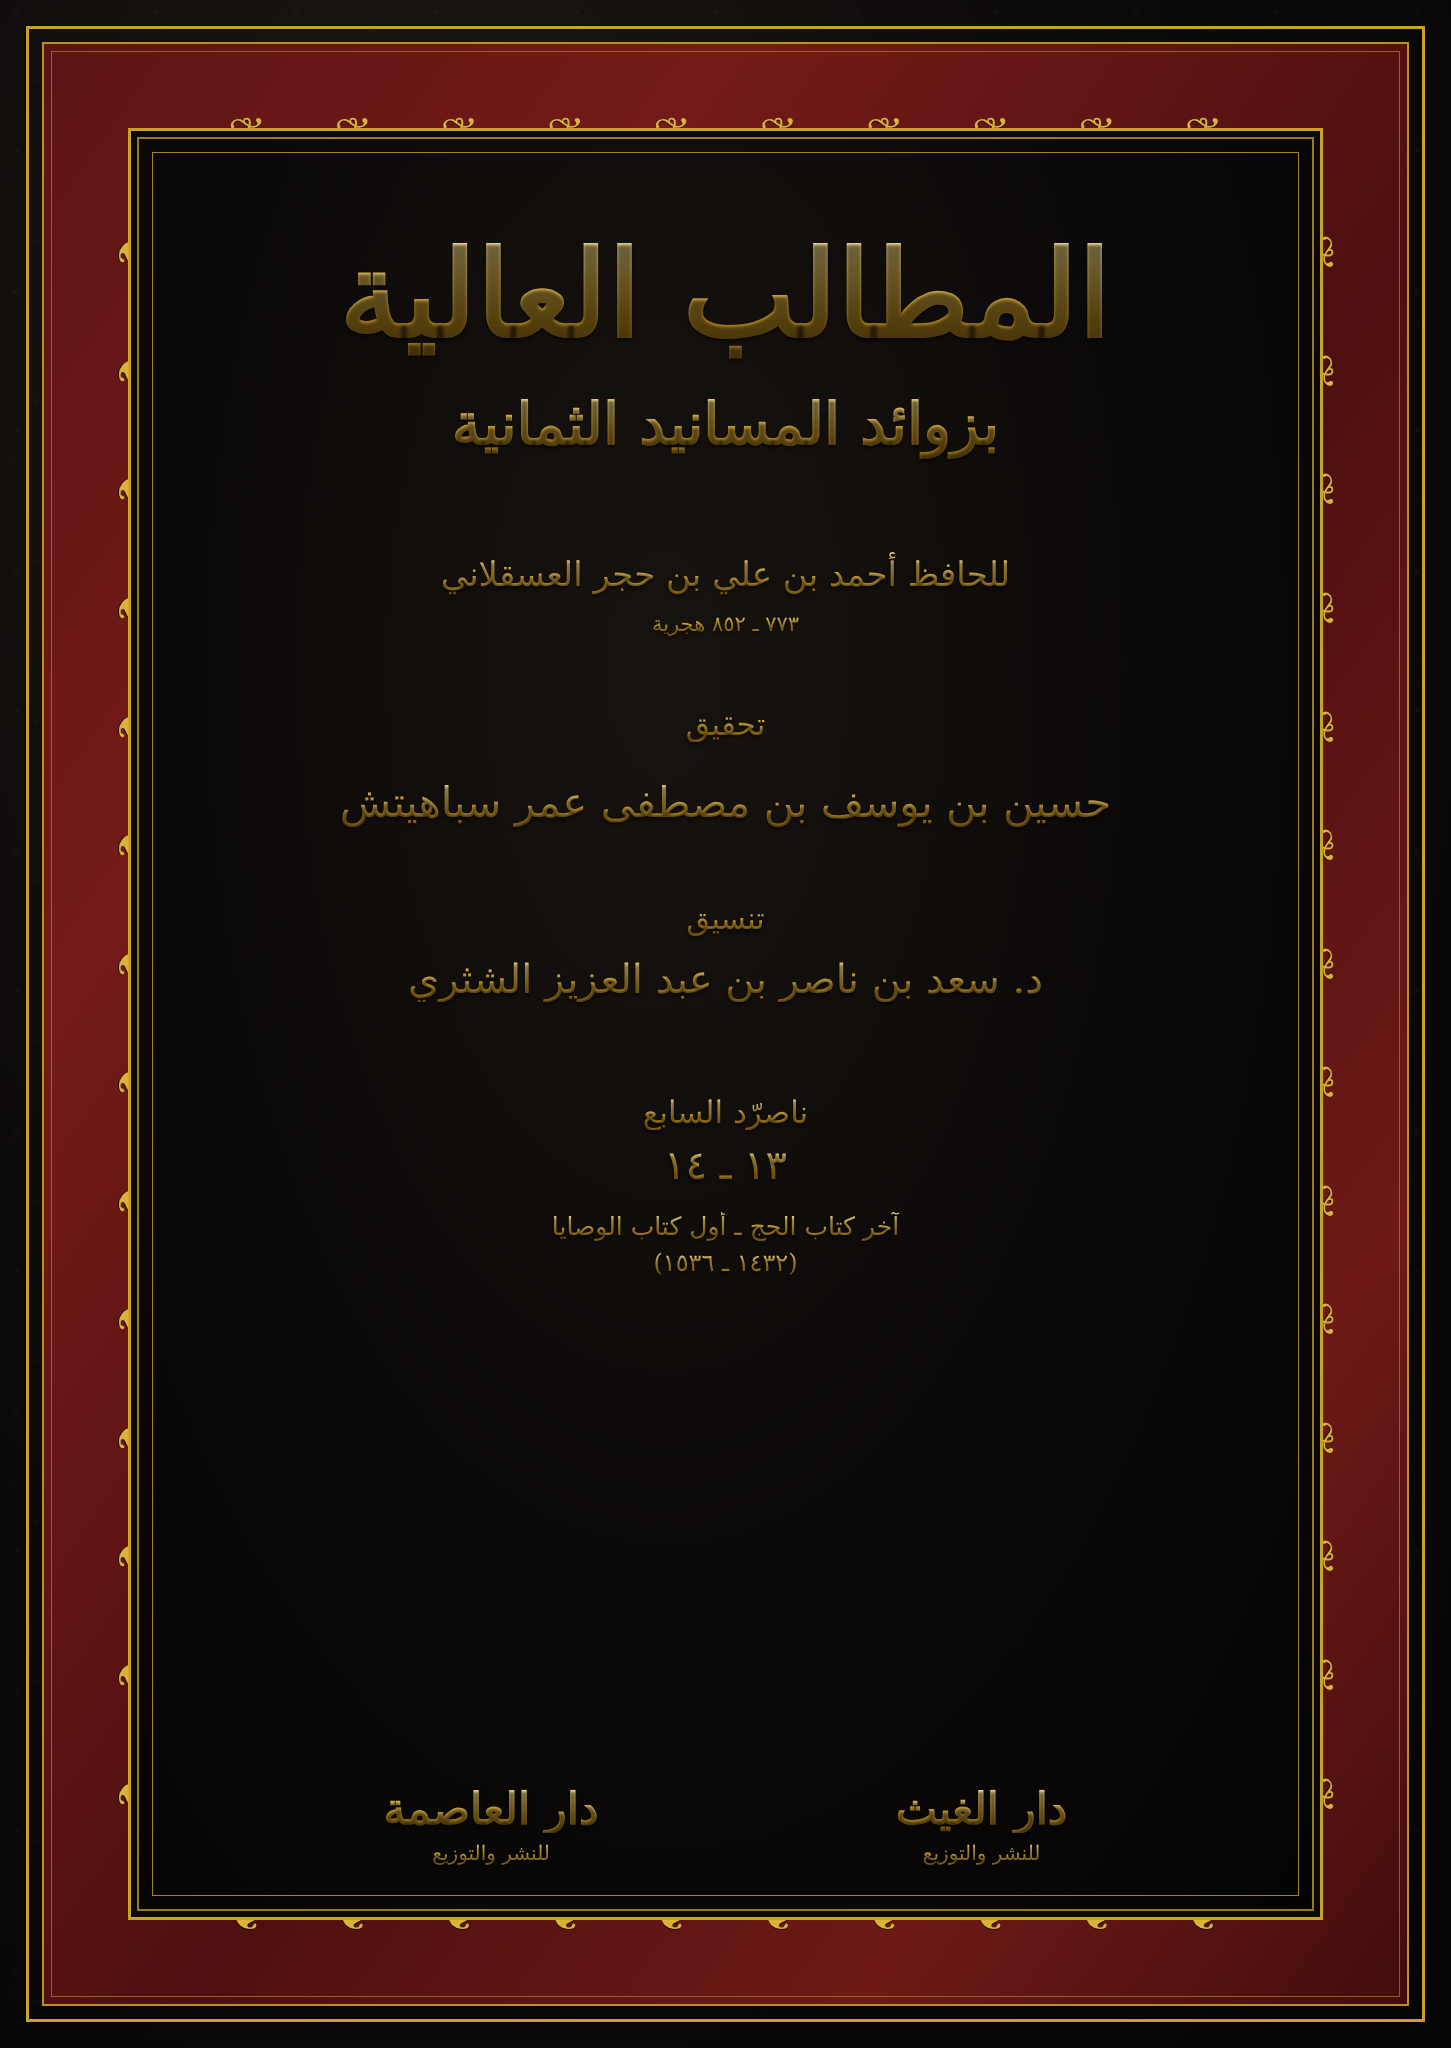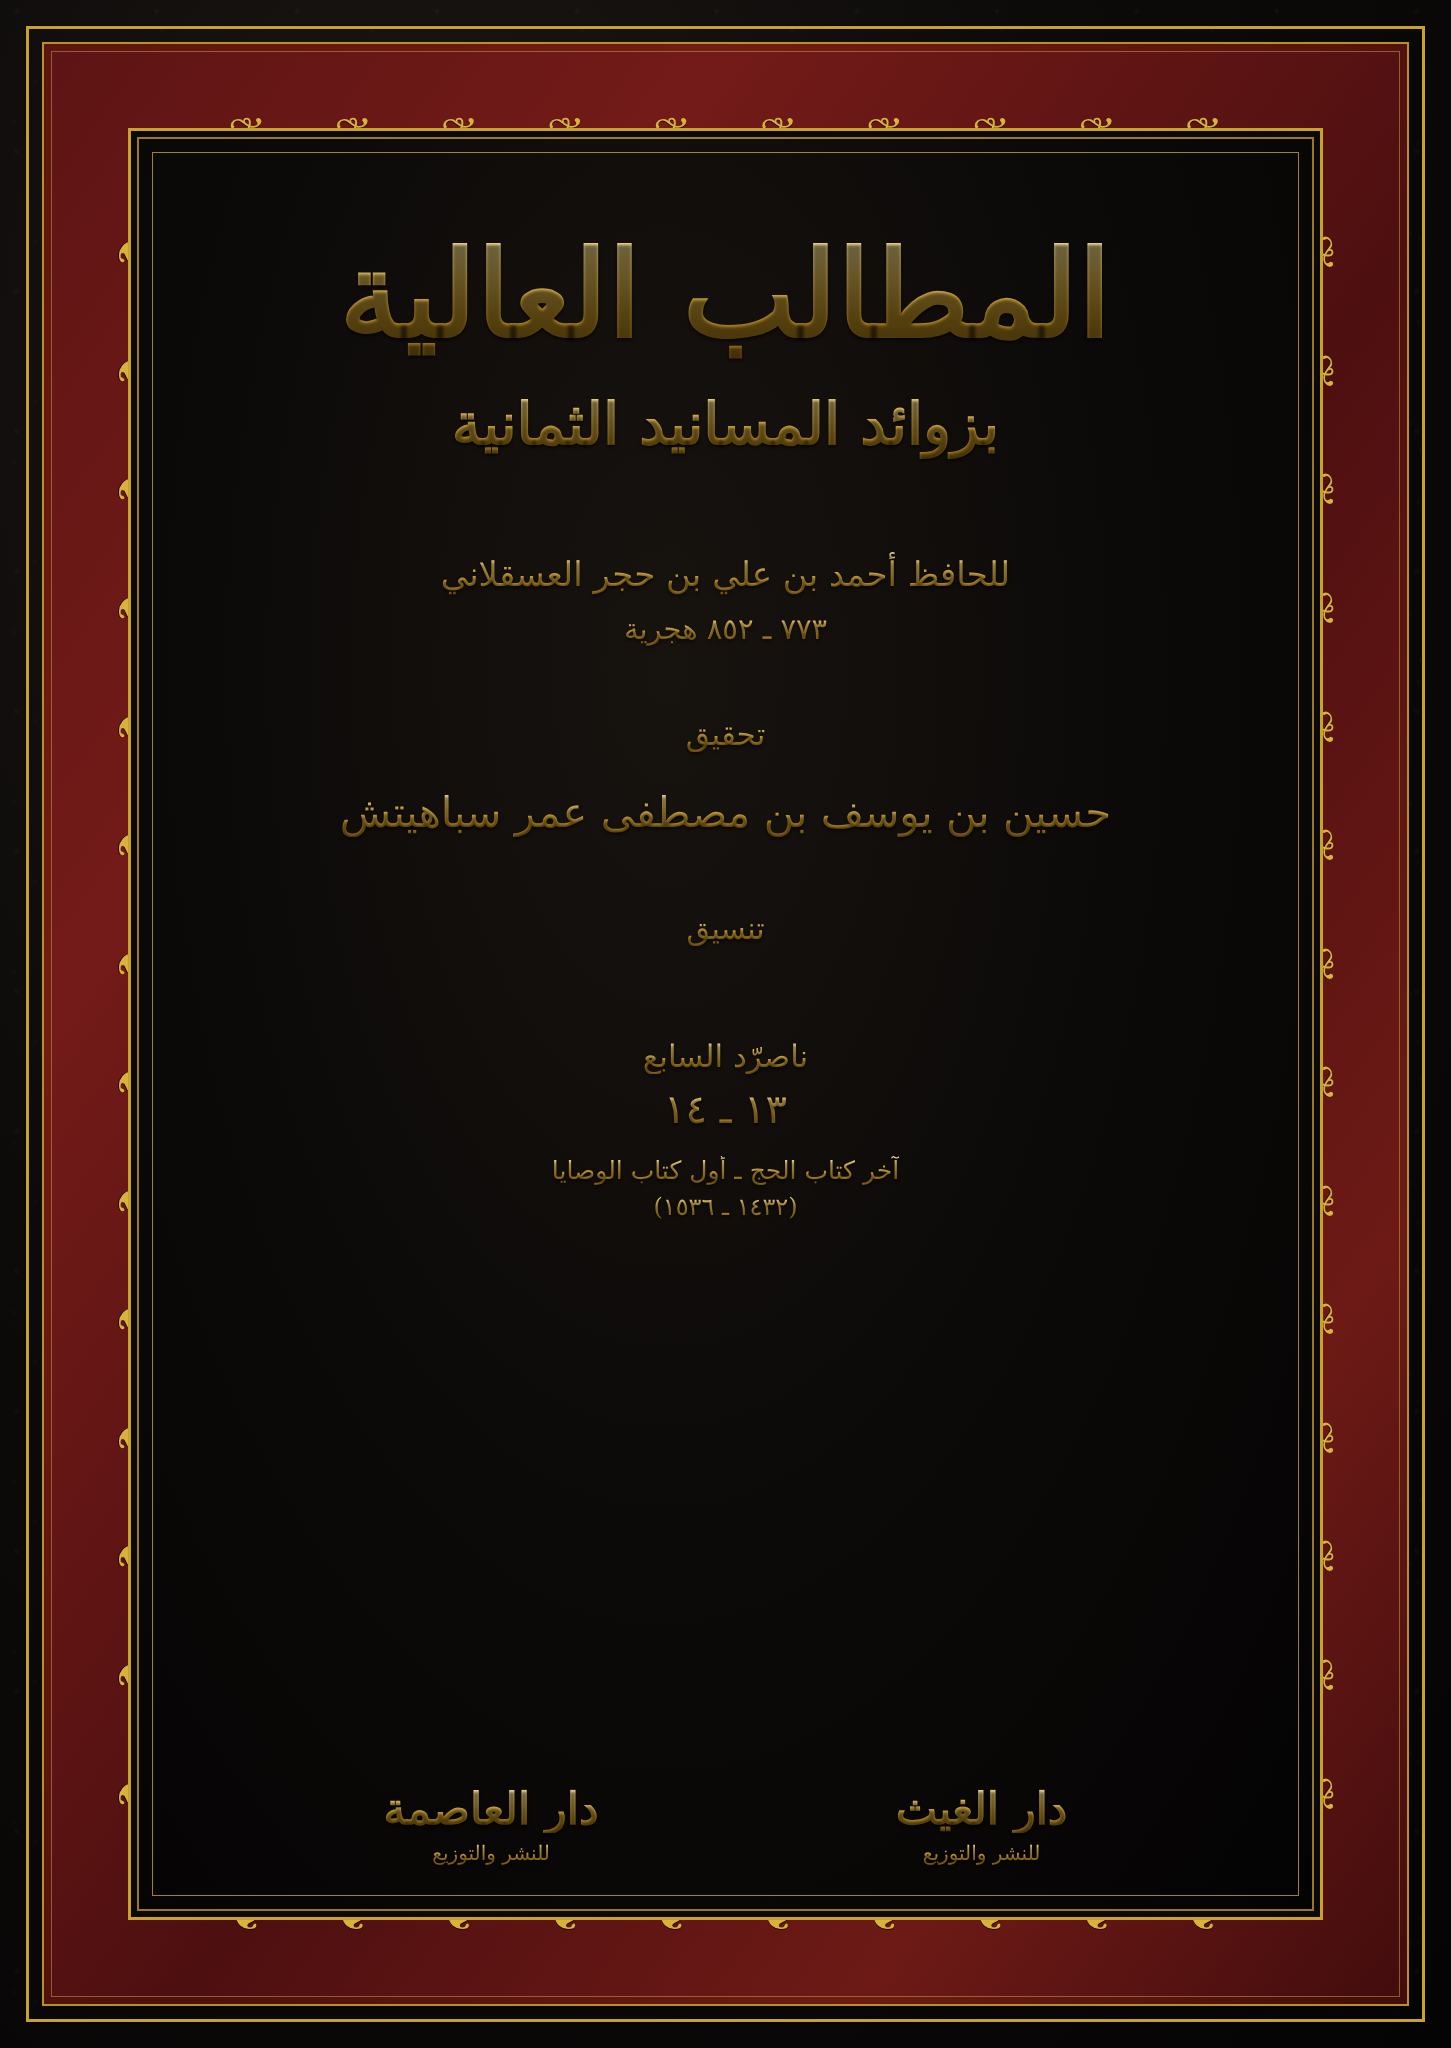--- a/index.html
+++ b/index.html
@@ -154,21 +154,21 @@
     font-weight: 700;
     margin-top: 26px;
     line-height: 1.3;
   }
   .author {
     font-size: 34px;
     margin-top: 86px;
     line-height: 1.5;
   }
   .author-dates {
-    font-size: 29px;
+    font-size: 21px;
     margin-top: 12px;
   }
   .label {
     font-size: 31px;
     margin-top: 70px;
   }
   .editor {
     font-size: 42px;
     margin-top: 36px;
   }
@@ -304,20 +304,21 @@
     <div class="title-main gold">المطالب العالية</div>
     <div class="title-sub gold">بزوائد المسانيد الثمانية</div>
 
     <div class="author gold">للحافظ أحمد بن علي بن حجر العسقلاني</div>
     <div class="author-dates gold">٧٧٣ ـ ٨٥٢ هجرية</div>
 
     <div class="label gold">تحقيق</div>
     <div class="editor gold">حسين بن يوسف بن مصطفى عمر سباهيتش</div>
 
     <div class="label2 gold">تنسيق</div>
+    <div class="supervisor gold">د. سعد بن ناصر بن عبد العزيز الشثري</div>
 
     <div class="volume gold">ناصرّد السابع</div>
     <div class="volume-nums gold">١٣ ـ ١٤</div>
 
     <div class="contents-line gold">آخر كتاب الحج ـ أول كتاب الوصايا</div>
     <div class="contents-nums gold">(١٤٣٢ ـ ١٥٣٦)</div>
 
     <div class="publishers">
       <div class="pub">
         <div class="pub-name gold">دار الغيث</div>

